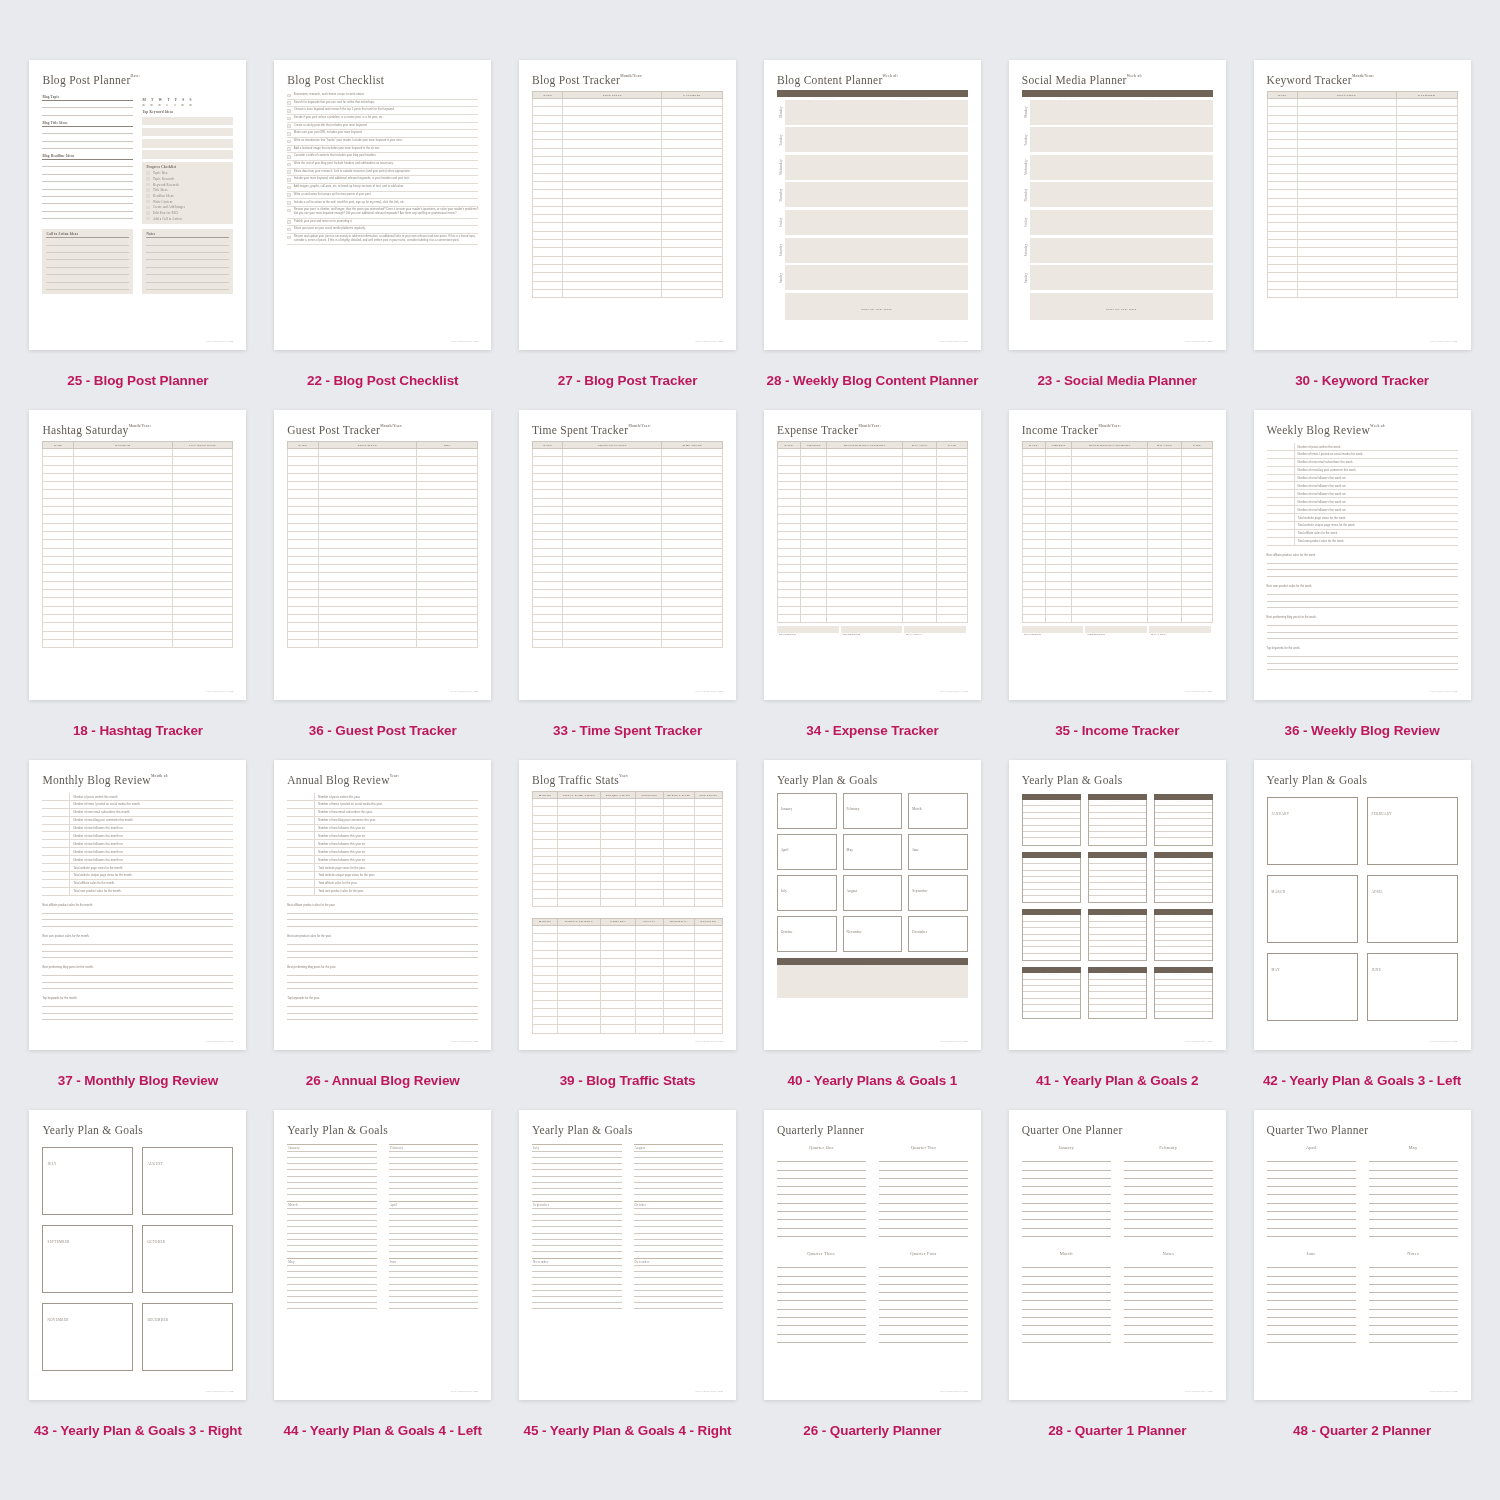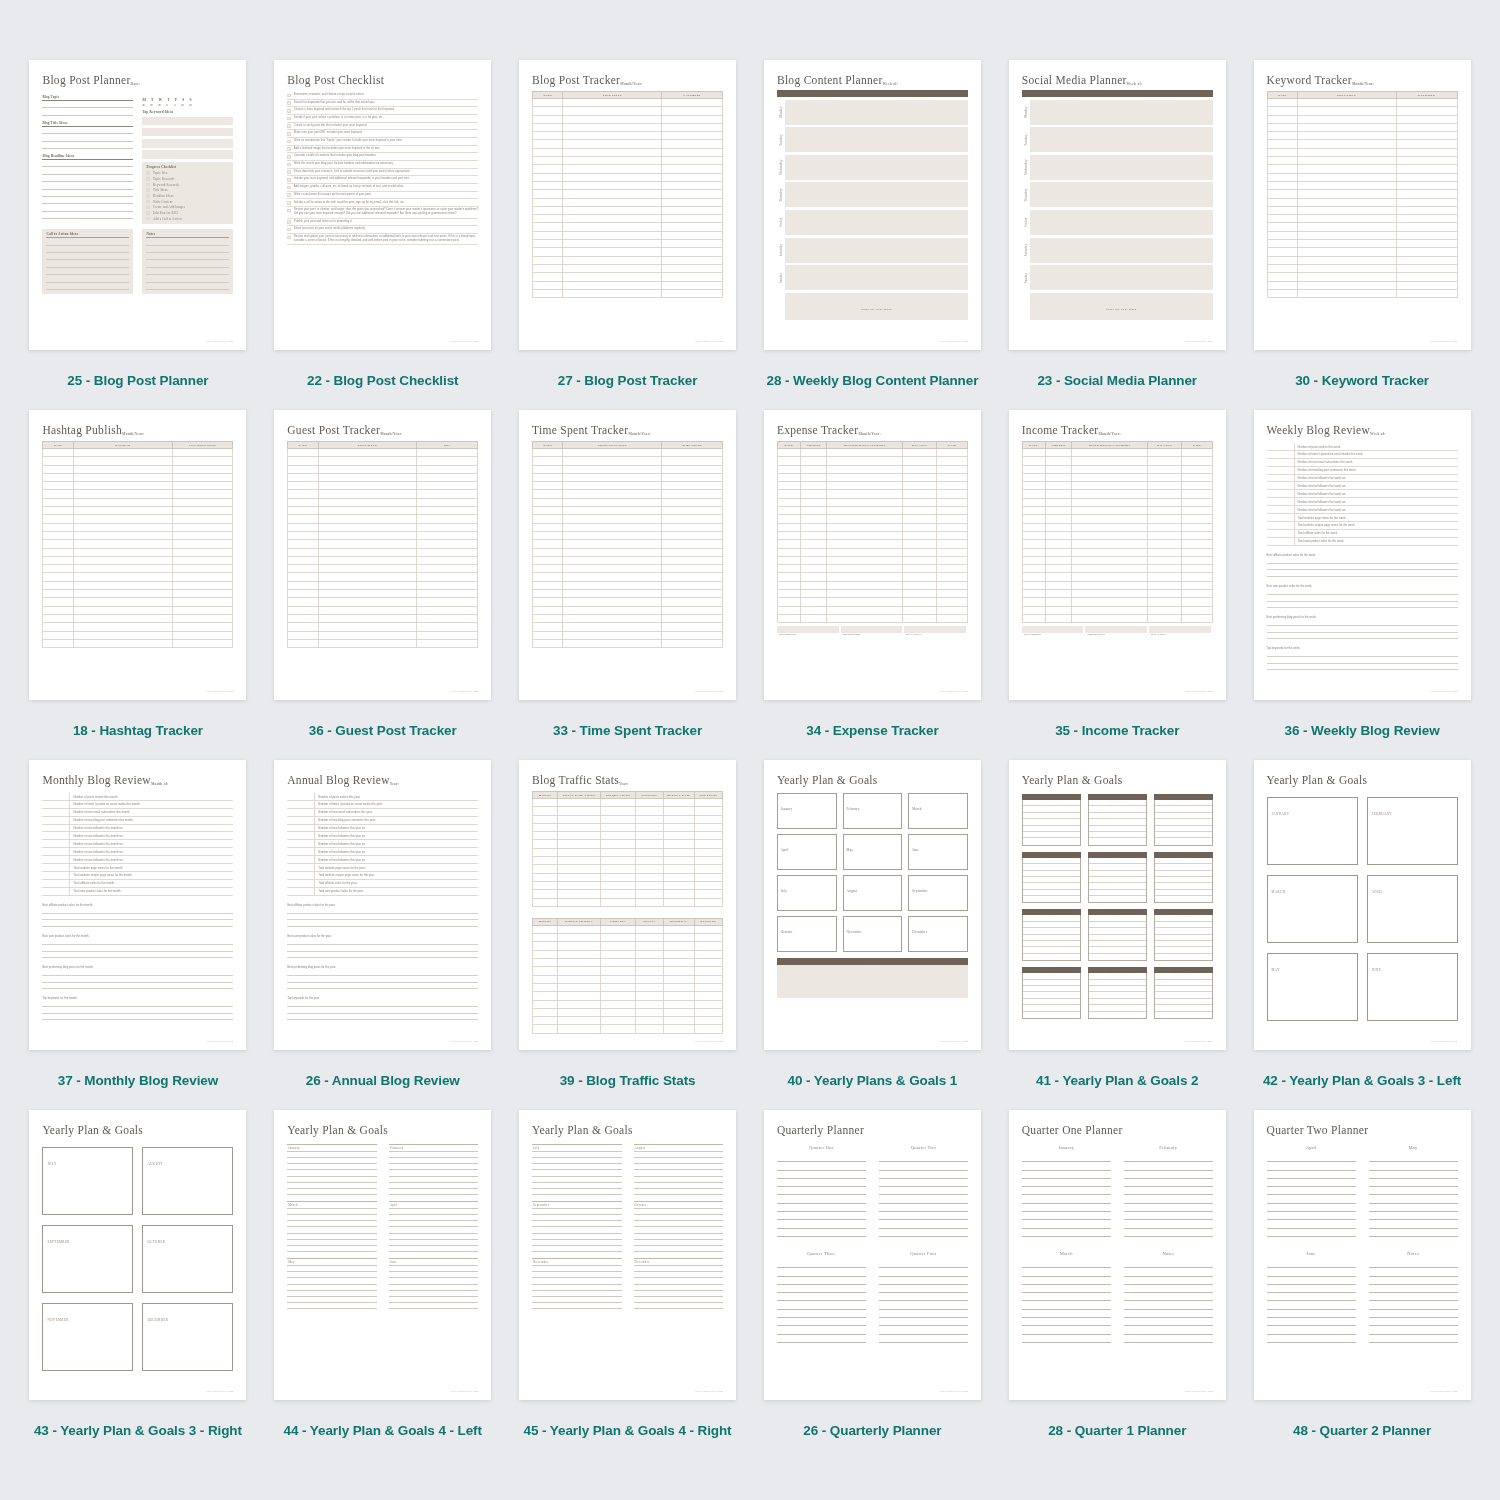--- a/index.html
+++ b/index.html
@@ -24,21 +24,21 @@
     box-shadow: 0 1px 4px rgba(0,0,0,0.13);
     padding: 14px 13px 10px 13px;
     position: relative;
     overflow: hidden;
   }
   .caption {
     margin-top: 23px;
     margin-bottom: 22px;
     font-size: 13.5px;
     font-weight: 700;
-    color: #0f766e;
+    color: #be185d;
     letter-spacing: -0.1px;
     text-align: center;
     white-space: nowrap;
   }
 
   
   .t-main {
     font-family: "Liberation Serif", serif;
     font-size: 11.5px;
     color: #5e5953;
@@ -46,21 +46,21 @@
     white-space: nowrap;
   }
   .t-sub {
     font-family: "Liberation Serif", serif;
     font-size: 3.6px;
     color: #8d8680;
     letter-spacing: .25px;
     font-weight: bold;
     white-space: nowrap;
   }
-  .hdr-row { display: flex; align-items: flex-end; }
+  .hdr-row { display: flex; align-items: flex-start; }
   .wm {
     position: absolute;
     right: 13px; bottom: 7px;
     font-size: 2.6px; color: #b9b2aa; letter-spacing: .2px;
     font-family: "Liberation Serif", serif;
   }
 
   
   .tbl { width:100%; border-collapse: collapse; table-layout: fixed; margin-top: 5px; }
   .tbl th {
@@ -778,21 +778,21 @@
             </tr>
           </tbody>
         </table>
         <div class="wm">www.yourwebsite.com</div>
       </div>
     <div class="caption">30 - Keyword Tracker</div>
   </div>
   <div class="cell">
     <div class="sheet">
         <div class="hdr-row">
-    <div class="t-main">Hashtag Publish</div>
+    <div class="t-main">Hashtag Saturday</div>
           <span class="t-sub">Month/Year:</span>
         </div>
         <table class="tbl thin ">
     <thead>
             <tr>
               <th style="width:16%">DATE</th>
               <th style="width:52%">HASHTAG</th>
               <th style="width:32%">LOCATION USED</th>
             </tr>
           </thead>

